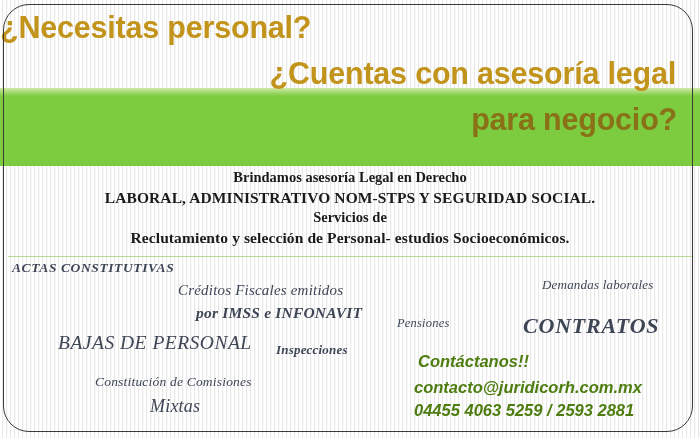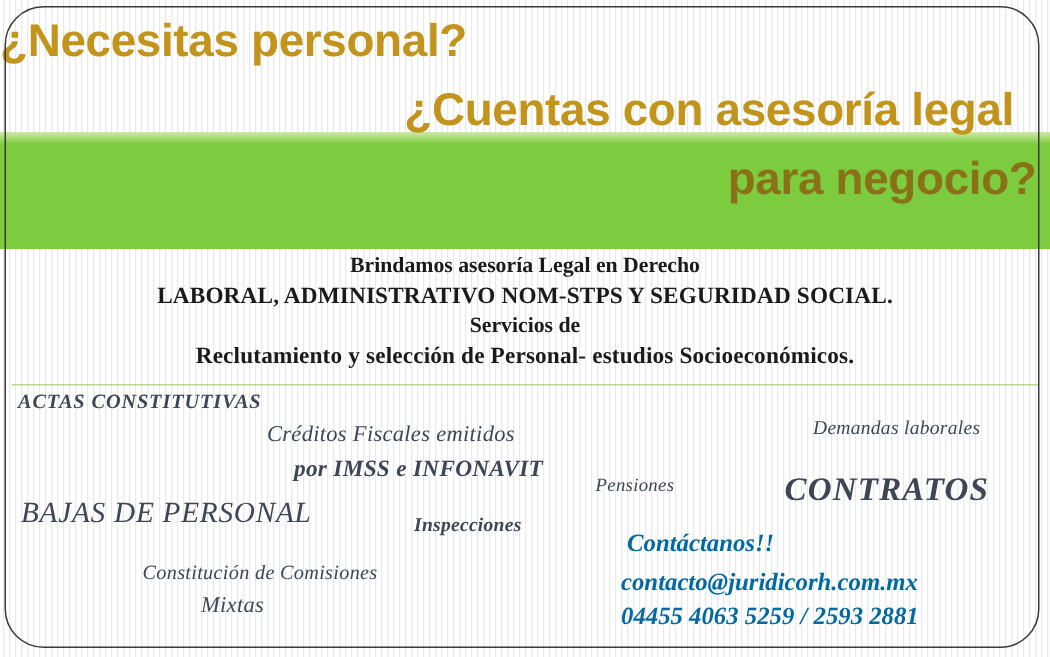--- a/index.html
+++ b/index.html
@@ -88,21 +88,21 @@
   .hl2 {
     position: absolute;
     top: 58px;
     left: 0;
     width: 676px;
     text-align: right;
   }
   .hl3 {
     position: absolute;
     top: 104px;
-    left: 15px;
+    left: 1px;
     width: 676px;
     text-align: right;
     color: #8A7016;
   }
 
   
   .mid-block {
     position: absolute;
     left: 0;
     top: 168px;
@@ -152,24 +152,24 @@
     position: absolute;
     font-style: italic;
     white-space: nowrap;
     color: #3e4656;
   }
 
   
   .contact {
     position: absolute;
     z-index: 3;
-    font-family: Liberation Serif, serif;
+    font-family: Liberation Sans, sans-serif;
     font-style: italic;
     font-weight: 700;
-    color: #0369a1;
+    color: #4d7c0f;
     white-space: nowrap;
   }
 </style>
 </head>
 <body>
 
 <div id="flyer">
 
   <div class="stripes"></div>
 
@@ -188,26 +188,26 @@
     <span class="mid-line mid-bold">Reclutamiento y selección de Personal- estudios Socioeconómicos.</span>
   </div>
 
   <div class="divider"></div>
 
   <div class="cloud" id="cloud">
       <span class="kw" style="left: 12px; top: 4px; font-size: 13.5px; font-weight: 700; letter-spacing: 0.6px;">ACTAS CONSTITUTIVAS</span>
       <span class="kw" style="left: 178px; top: 26px; font-size: 15px; font-weight: 400; letter-spacing: 0.2px;">Créditos Fiscales emitidos</span>
       <span class="kw" style="left: 196px; top: 48px; font-size: 15.5px; font-weight: 700; letter-spacing: 0.2px;">por IMSS e INFONAVIT</span>
       <span class="kw" style="left: 514px; top: 21px; font-size: 13px; font-weight: 400; letter-spacing: 0.2px; padding-left: 28px;">Demandas laborales</span>
-      <span class="kw" style="left: 14px; top: 76px; font-size: 19.5px; font-weight: 400; letter-spacing: 0.5px;">BAJAS DE PERSONAL</span>
+      <span class="kw" style="left: 14px; top: 76px; font-size: 19.5px; font-weight: 400; letter-spacing: 0.5px; padding-left: 44px;">BAJAS DE PERSONAL</span>
       <span class="kw" style="left: 276px; top: 86px; font-size: 13px; font-weight: 700; letter-spacing: 0.2px;">Inspecciones</span>
       <span class="kw" style="left: 397px; top: 60px; font-size: 12.5px; font-weight: 400; letter-spacing: 0.2px;">Pensiones</span>
       <span class="kw" style="left: 523px; top: 57px; font-size: 22px; font-weight: 700; letter-spacing: 0.8px;">CONTRATOS</span>
       <span class="kw" style="left: 72px; top: 118px; font-size: 13.5px; font-weight: 400; letter-spacing: 0.2px; margin-left: 23px;">Constitución de Comisiones</span>
-      <span class="kw" style="left: 134px; top: 140px; font-size: 15px; font-weight: 400; letter-spacing: 0.2px;">Mixtas</span>
+      <span class="kw" style="left: 150px; top: 140px; font-size: 18px; font-weight: 400; letter-spacing: 0.2px;">Mixtas</span>
     </div>
 
   <div class="contact" id="contact-cta" style="left: 418px; top: 352px; font-size: 16.5px;">Contáctanos!!</div>
   <div class="contact" id="contact-email" style="left: 414px; top: 378px; font-size: 16.5px;">contacto@juridicorh.com.mx</div>
   <div class="contact" id="contact-phone" style="left: 414px; top: 401px; font-size: 16.5px;">04455 4063 5259 / 2593 2881</div>
 
   <div class="frame"></div>
 </div>
 
 </body></html>

